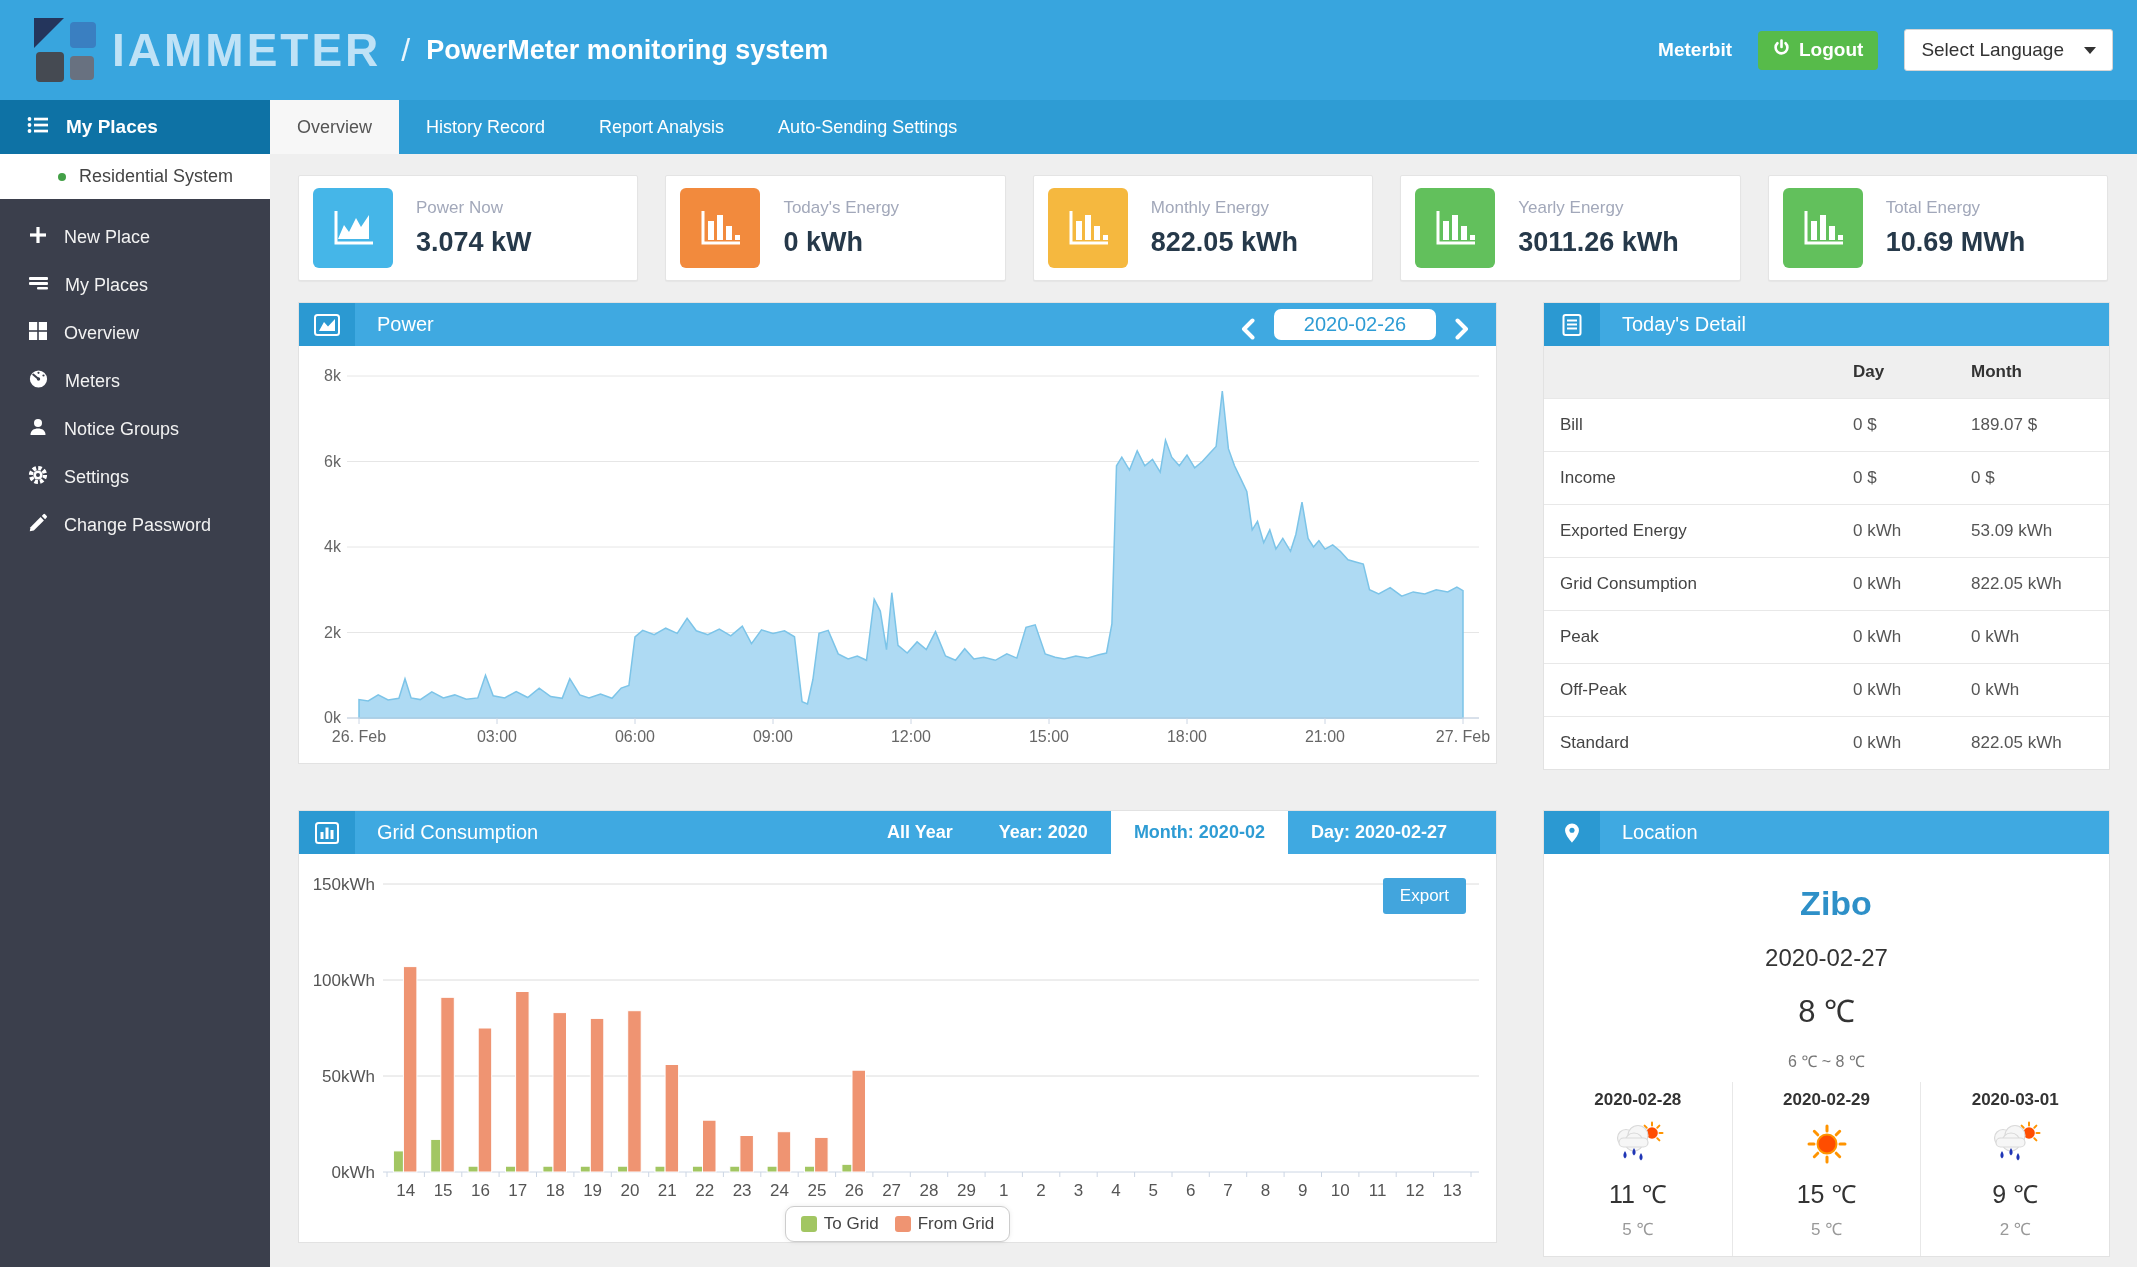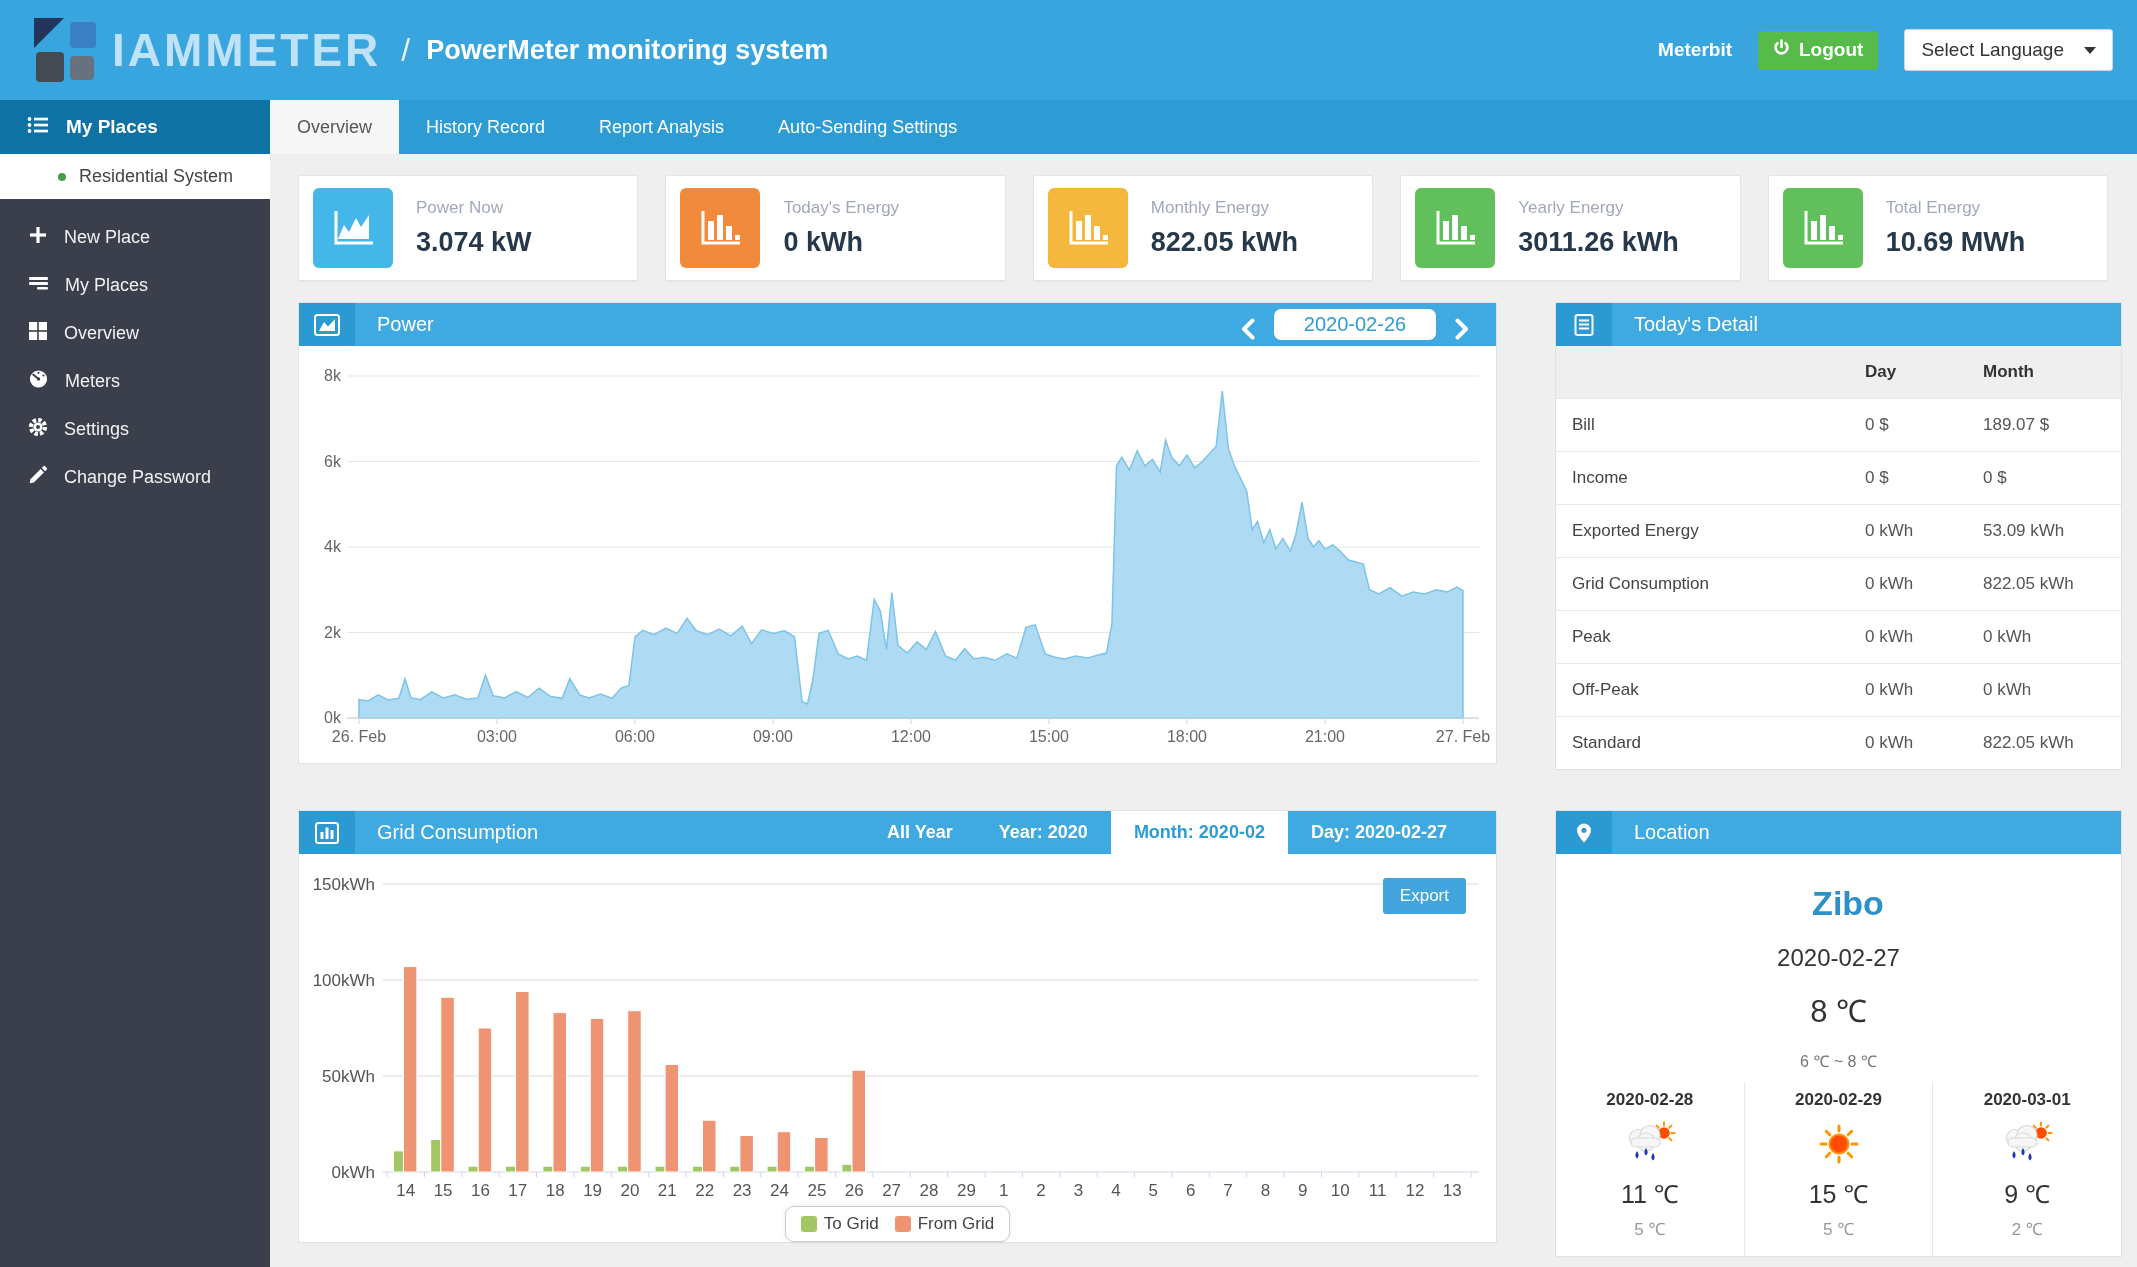--- a/index.html
+++ b/index.html
@@ -41,21 +41,21 @@
 
   
   .cards{display:flex;gap:27px;}
   .card{flex:1;background:#fff;border:1px solid #e4e4e4;border-radius:2px;height:106px;display:flex;align-items:center;padding-left:14px;box-shadow:0 1px 1px rgba(0,0,0,.04);}
   .card-icon{width:80px;height:80px;border-radius:6px;display:flex;align-items:center;justify-content:center;flex:0 0 auto;}
   .card-meta{margin-left:23px;}
   .card-label{color:#a2a8ba;font-size:17px;margin-bottom:9px;}
   .card-value{color:#26394a;font-size:27px;font-weight:bold;}
 
   
-  .grid2{display:flex;gap:58px;margin-top:21px;align-items:flex-start;}
+  .grid2{display:flex;gap:46px;margin-top:21px;align-items:flex-start;}
   .col-left{width:1199px;flex:0 0 auto;}
   .col-right{width:567px;flex:0 0 auto;}
   .panel{background:#fff;border:1px solid #e2e2e2;}
   .panel-h{height:43px;background:#3fa9e1;display:flex;align-items:center;}
   .panel-h-icon{width:56px;height:43px;background:#2b99d2;display:flex;align-items:center;justify-content:center;flex:0 0 auto;}
   .panel-h-title{color:#fff;font-size:20px;margin-left:22px;white-space:nowrap;}
 
   .date-nav{margin-left:auto;display:flex;align-items:flex-end;gap:19px;margin-right:27px;}
   .chev{cursor:pointer;display:flex;align-items:center;}
   .date-box{width:162px;height:31px;background:#fff;border-radius:7px;color:#2e9cd4;font-size:20px;display:flex;align-items:center;justify-content:center;cursor:pointer;}
@@ -174,20 +174,27 @@
         </div>
         <div class="sb-item">
           <span><svg width="21" height="20" viewBox="0 0 21 20">
                 <circle cx="10.5" cy="10" r="8.6" fill="#fff"></circle>
                 <path d="M10.5 10 L5.2 5.6" stroke="#3b3f4c" stroke-width="2" stroke-linecap="round"></path>
                 <circle cx="10.5" cy="10" r="1.7" fill="#3b3f4c"></circle>
                 <circle cx="15.5" cy="6.5" r="1.1" fill="#3b3f4c"></circle>
                 <circle cx="10.5" cy="3.8" r="1.1" fill="#3b3f4c"></circle>
               </svg></span>
           <span>Meters</span>
+        </div>
+        <div class="sb-item">
+          <span><svg width="20" height="20" viewBox="0 0 20 20">
+                <circle cx="10" cy="6" r="4" fill="#fff"></circle>
+                <path d="M2.5 18 c0-4.4 3.4-6.4 7.5-6.4 s7.5 2 7.5 6.4 z" fill="#fff"></path>
+              </svg></span>
+          <span>Notice Groups</span>
         </div>
         <div class="sb-item">
           <span><svg width="20" height="20" viewBox="0 0 20 20">
                 <circle cx="10" cy="10" r="7" fill="none" stroke="#fff" stroke-width="4.2" stroke-dasharray="3.4 2.1"></circle>
                 <circle cx="10" cy="10" r="4.6" fill="#fff"></circle>
                 <circle cx="10" cy="10" r="2" fill="#3b3f4c"></circle>
               </svg></span>
           <span>Settings</span>
         </div>
         <div class="sb-item">

